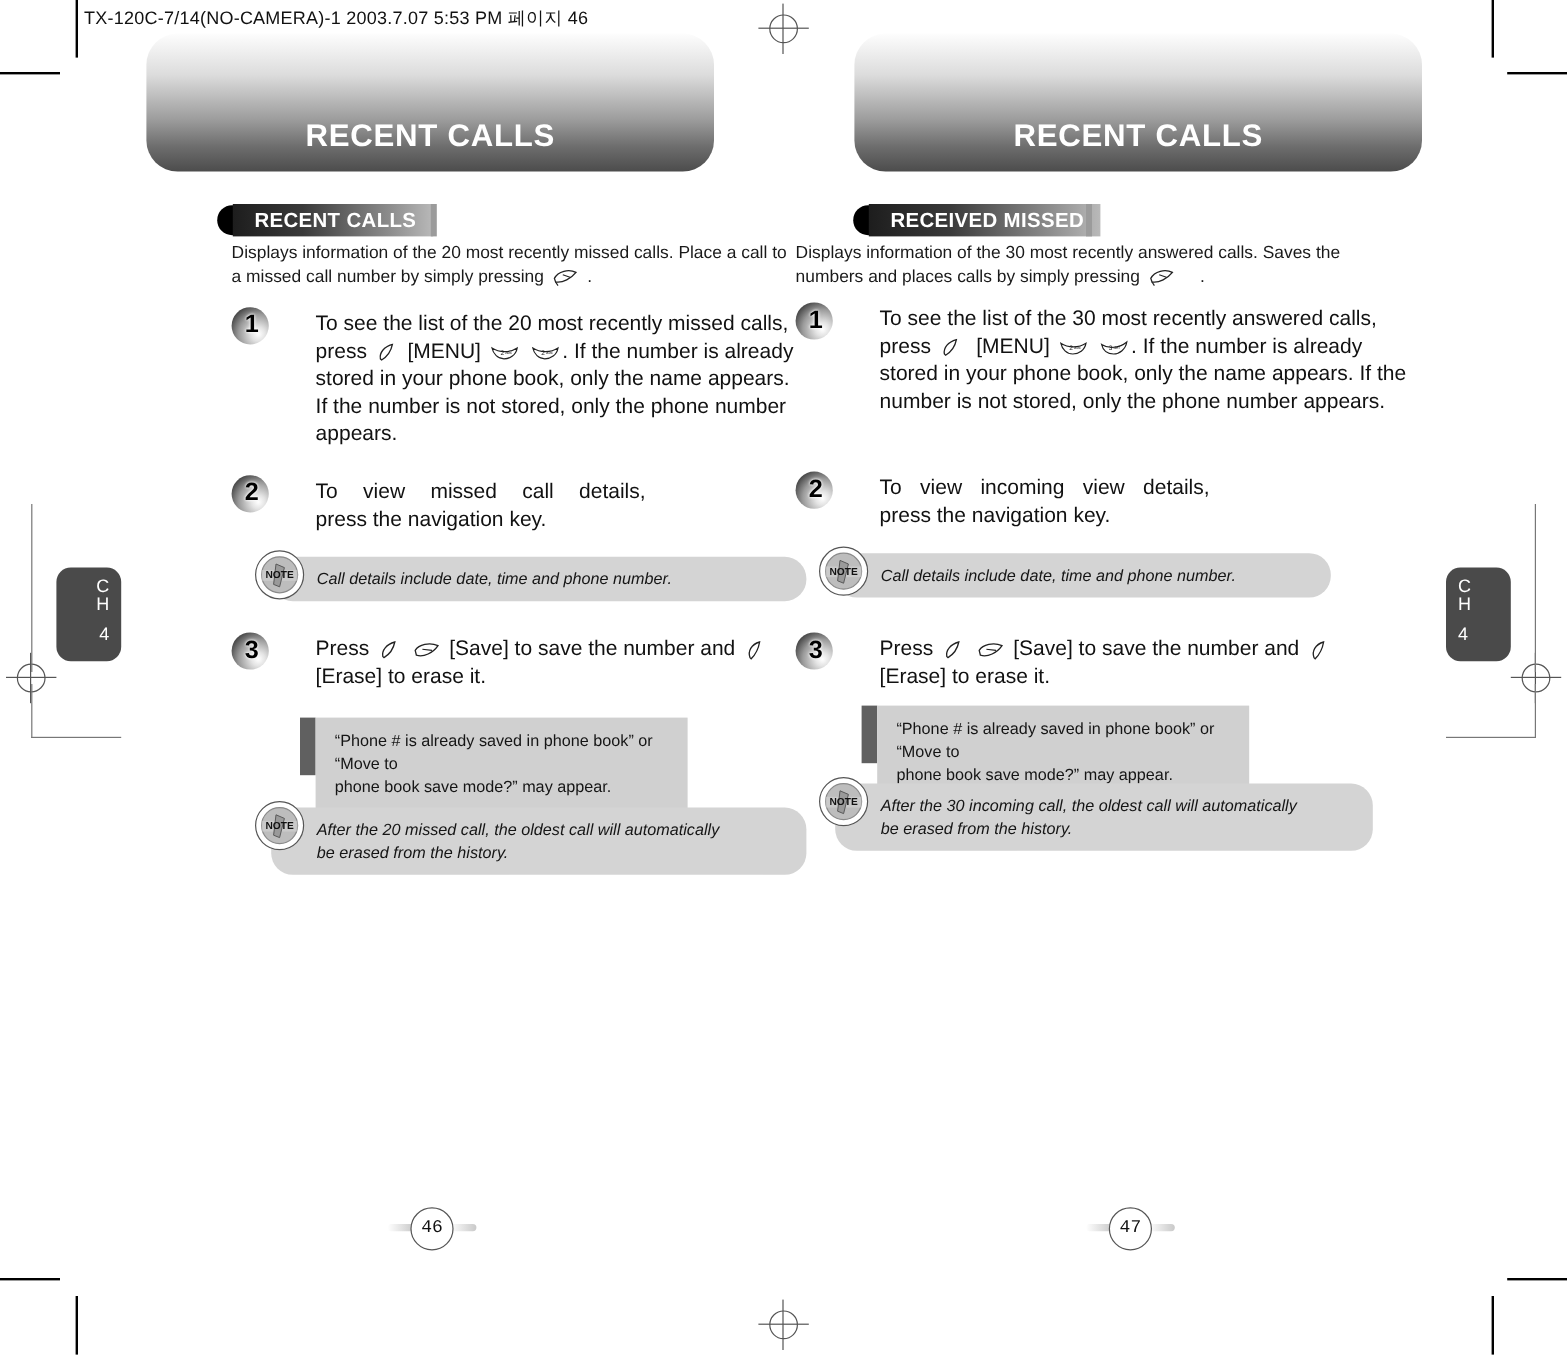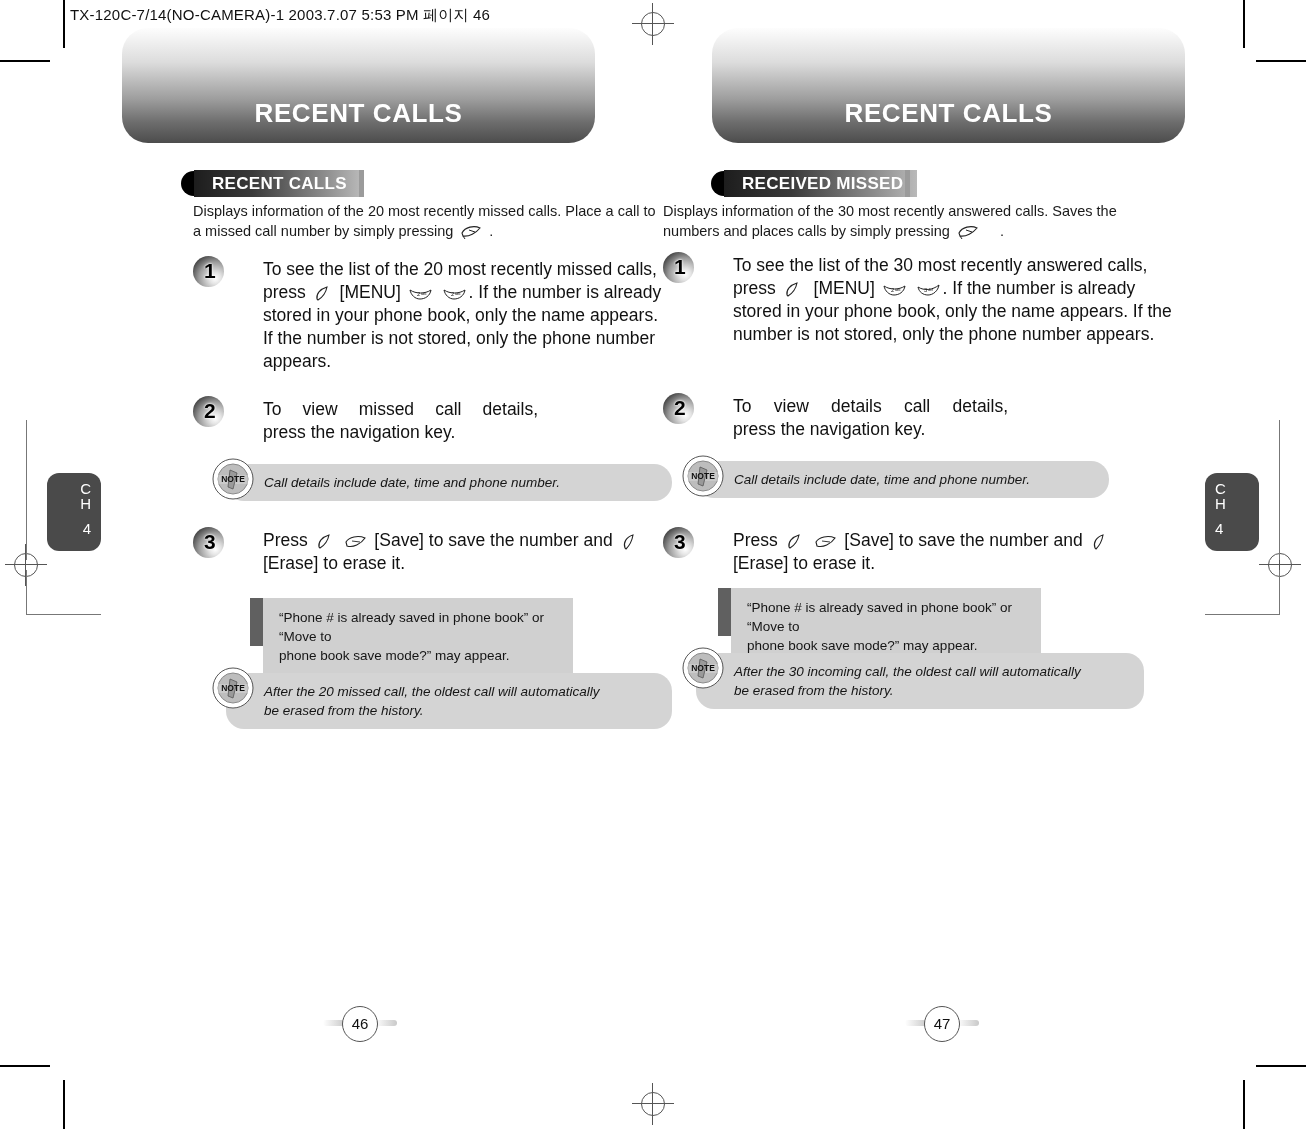--- a/index.html
+++ b/index.html
@@ -220,21 +220,21 @@
   }
   .chtab .c1 { top: 8px; }
   .chtab .c2 { top: 23px; }
   .chtab .n  { top: 48px; font-size: 15px; }
   .chtab.left-tab .ch { right: 10px; }
   .chtab.right-tab .ch { left: 10px; }
 
   
   .folio {
     position: absolute;
-    width: 74px; height: 34px;
+    width: 74px; height: 34px; font-family: Liberation Mono, monospace;
   }
   .folio .circle {
     position: absolute; left: 19px; top: 0;
     width: 34px; height: 34px;
     border: 1px solid #555;
     border-radius: 50%;
     background: #fff;
     text-align: center;
     line-height: 34px;
     font-size: 15px;
@@ -502,21 +502,21 @@
       <span class="ln">not stored, only the phone number appears.</span>
     </div>
   </div>
 
   <div class="step" style="left:13px; top:393px;">
     <div class="step-badge">
       <span class="ball"></span>
       <span class="num">2</span>
     </div>
     <div class="step-body justify" style="width:275px;">
-      <span class="ln" style="text-align:justify; text-align-last:justify;">To view details call details,</span>
+      <span class="ln" style="text-align:justify; text-align-last:justify;">To view incoming view details,</span>
       <span class="ln">press the navigation key.</span>
     </div>
   </div>
 
   <div class="note" style="left:16px; top:461px;">
     <div class="note-bubble" style="width:355px;">
       <span>Call details include date, time and phone number.</span>
     </div>
     <div class="note-icon">
       <svg width="42" height="42" viewBox="0 0 42 42">

